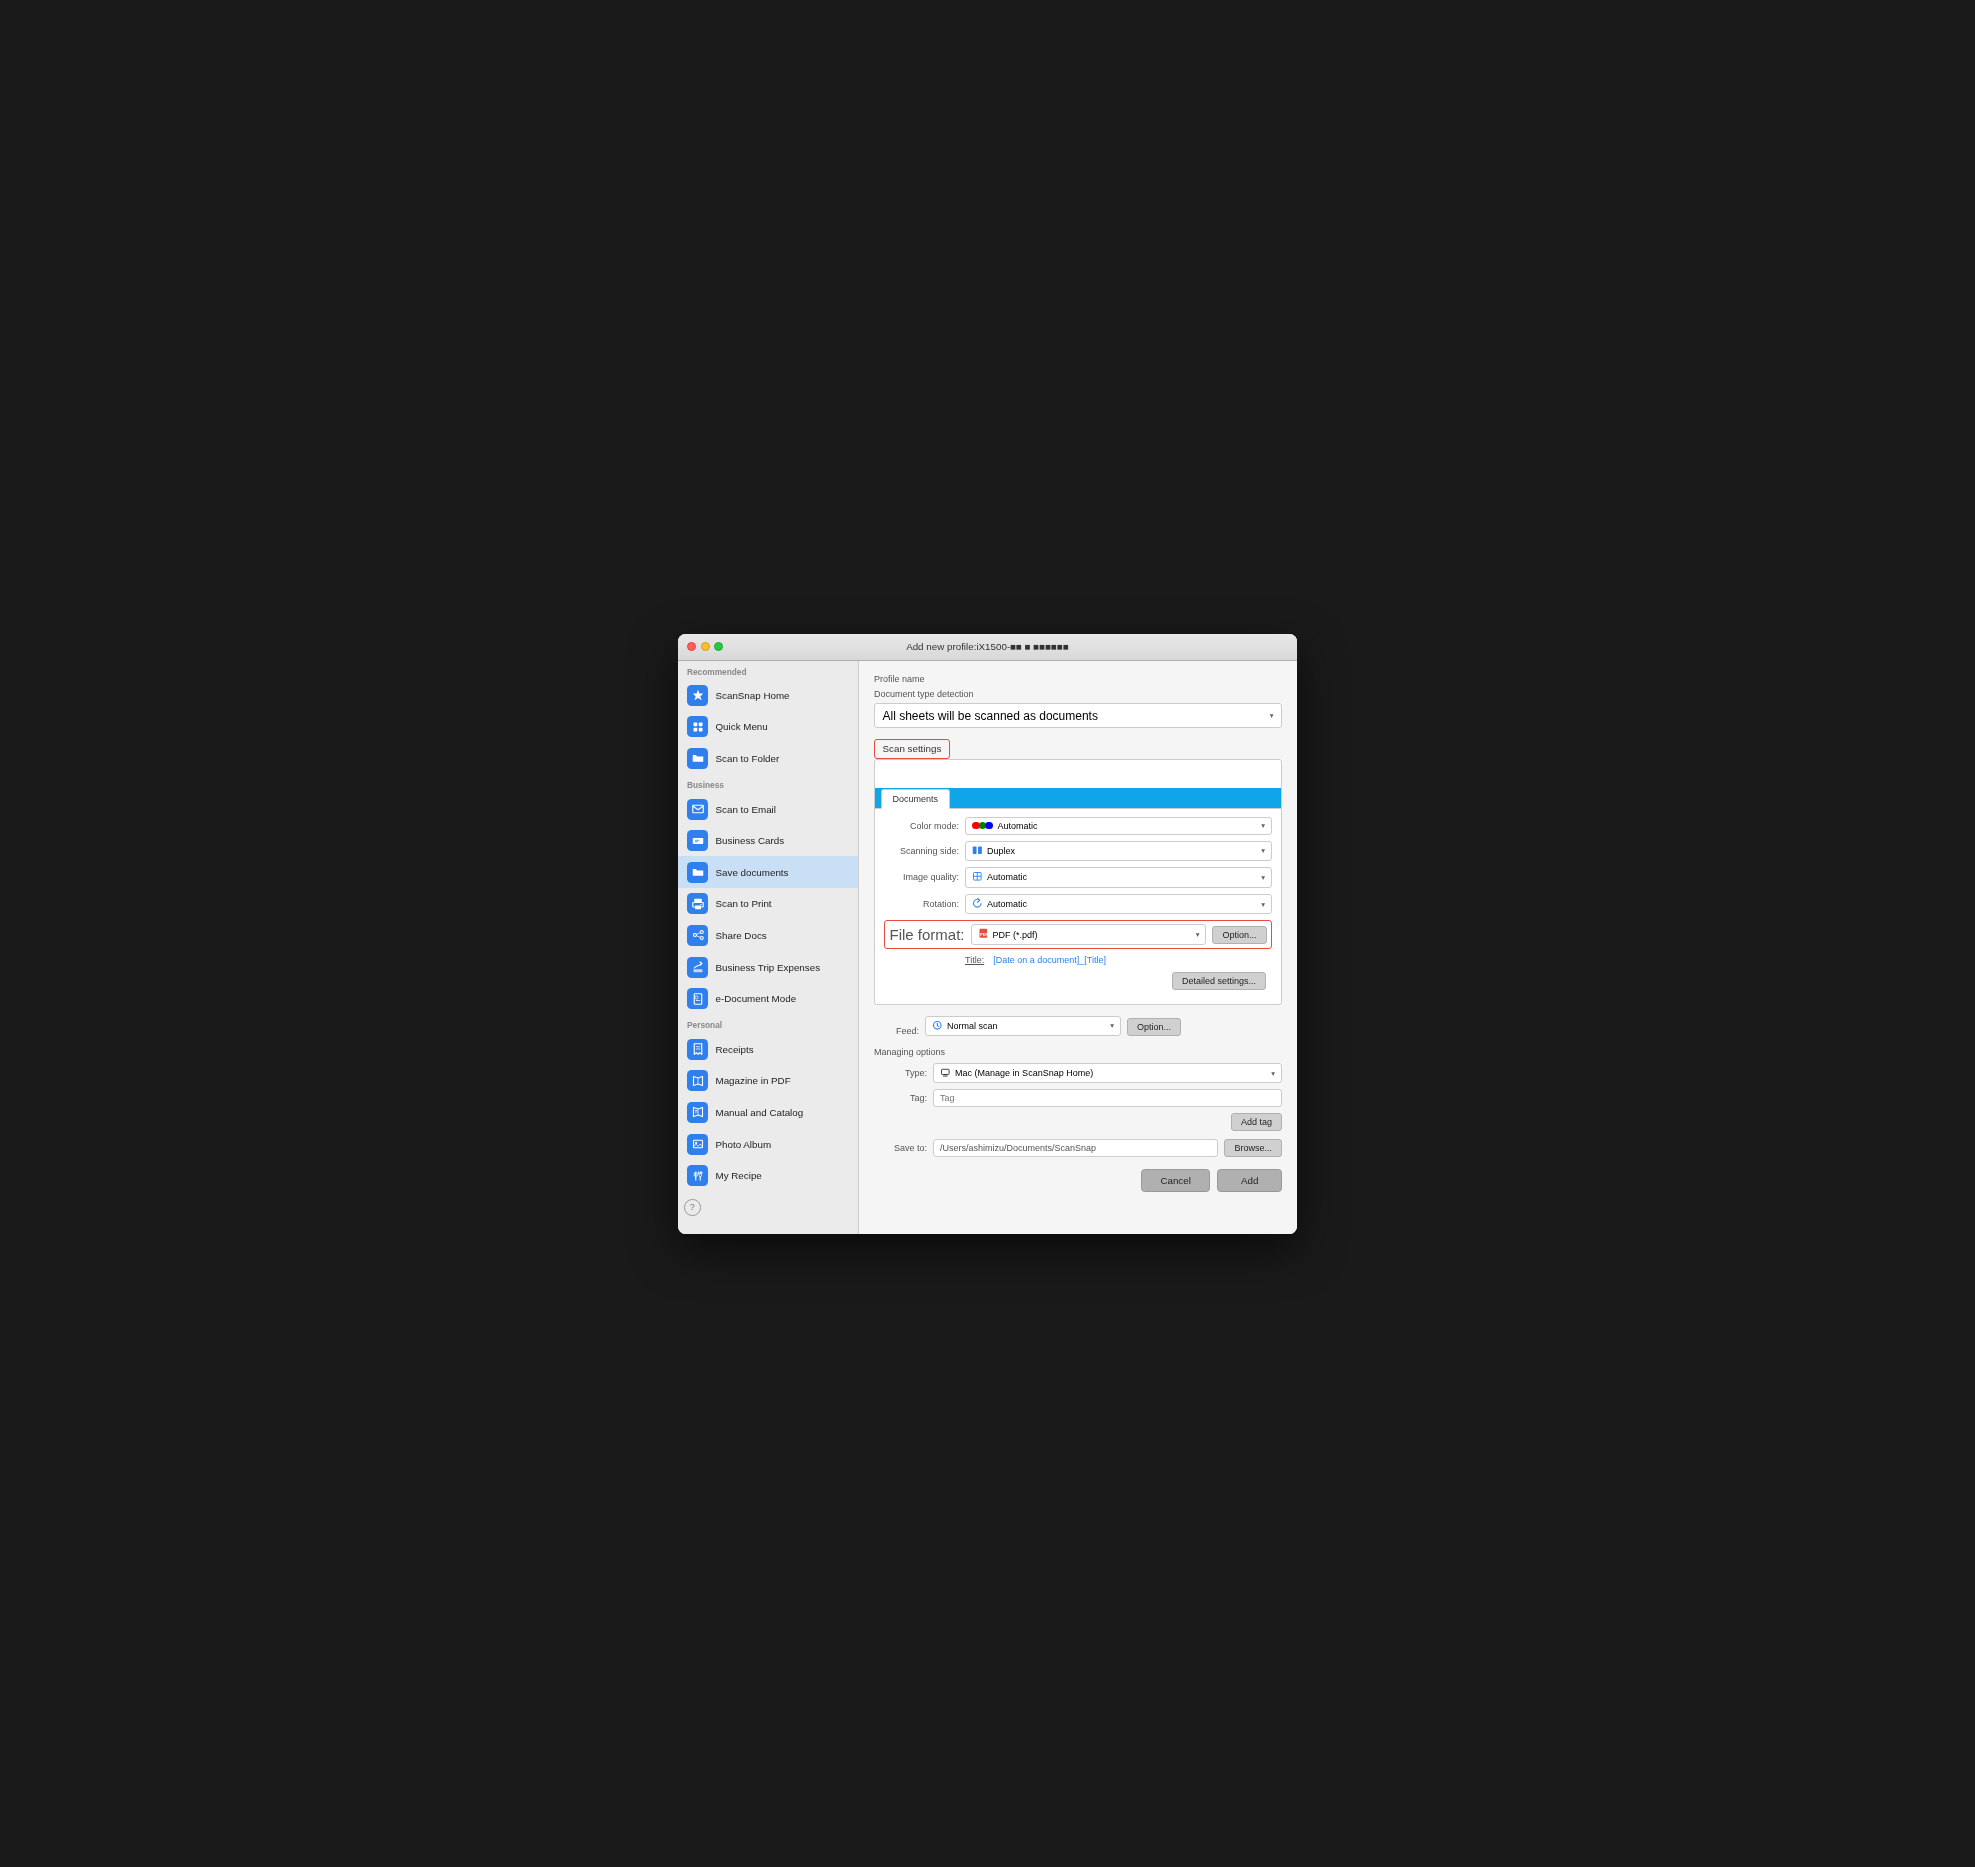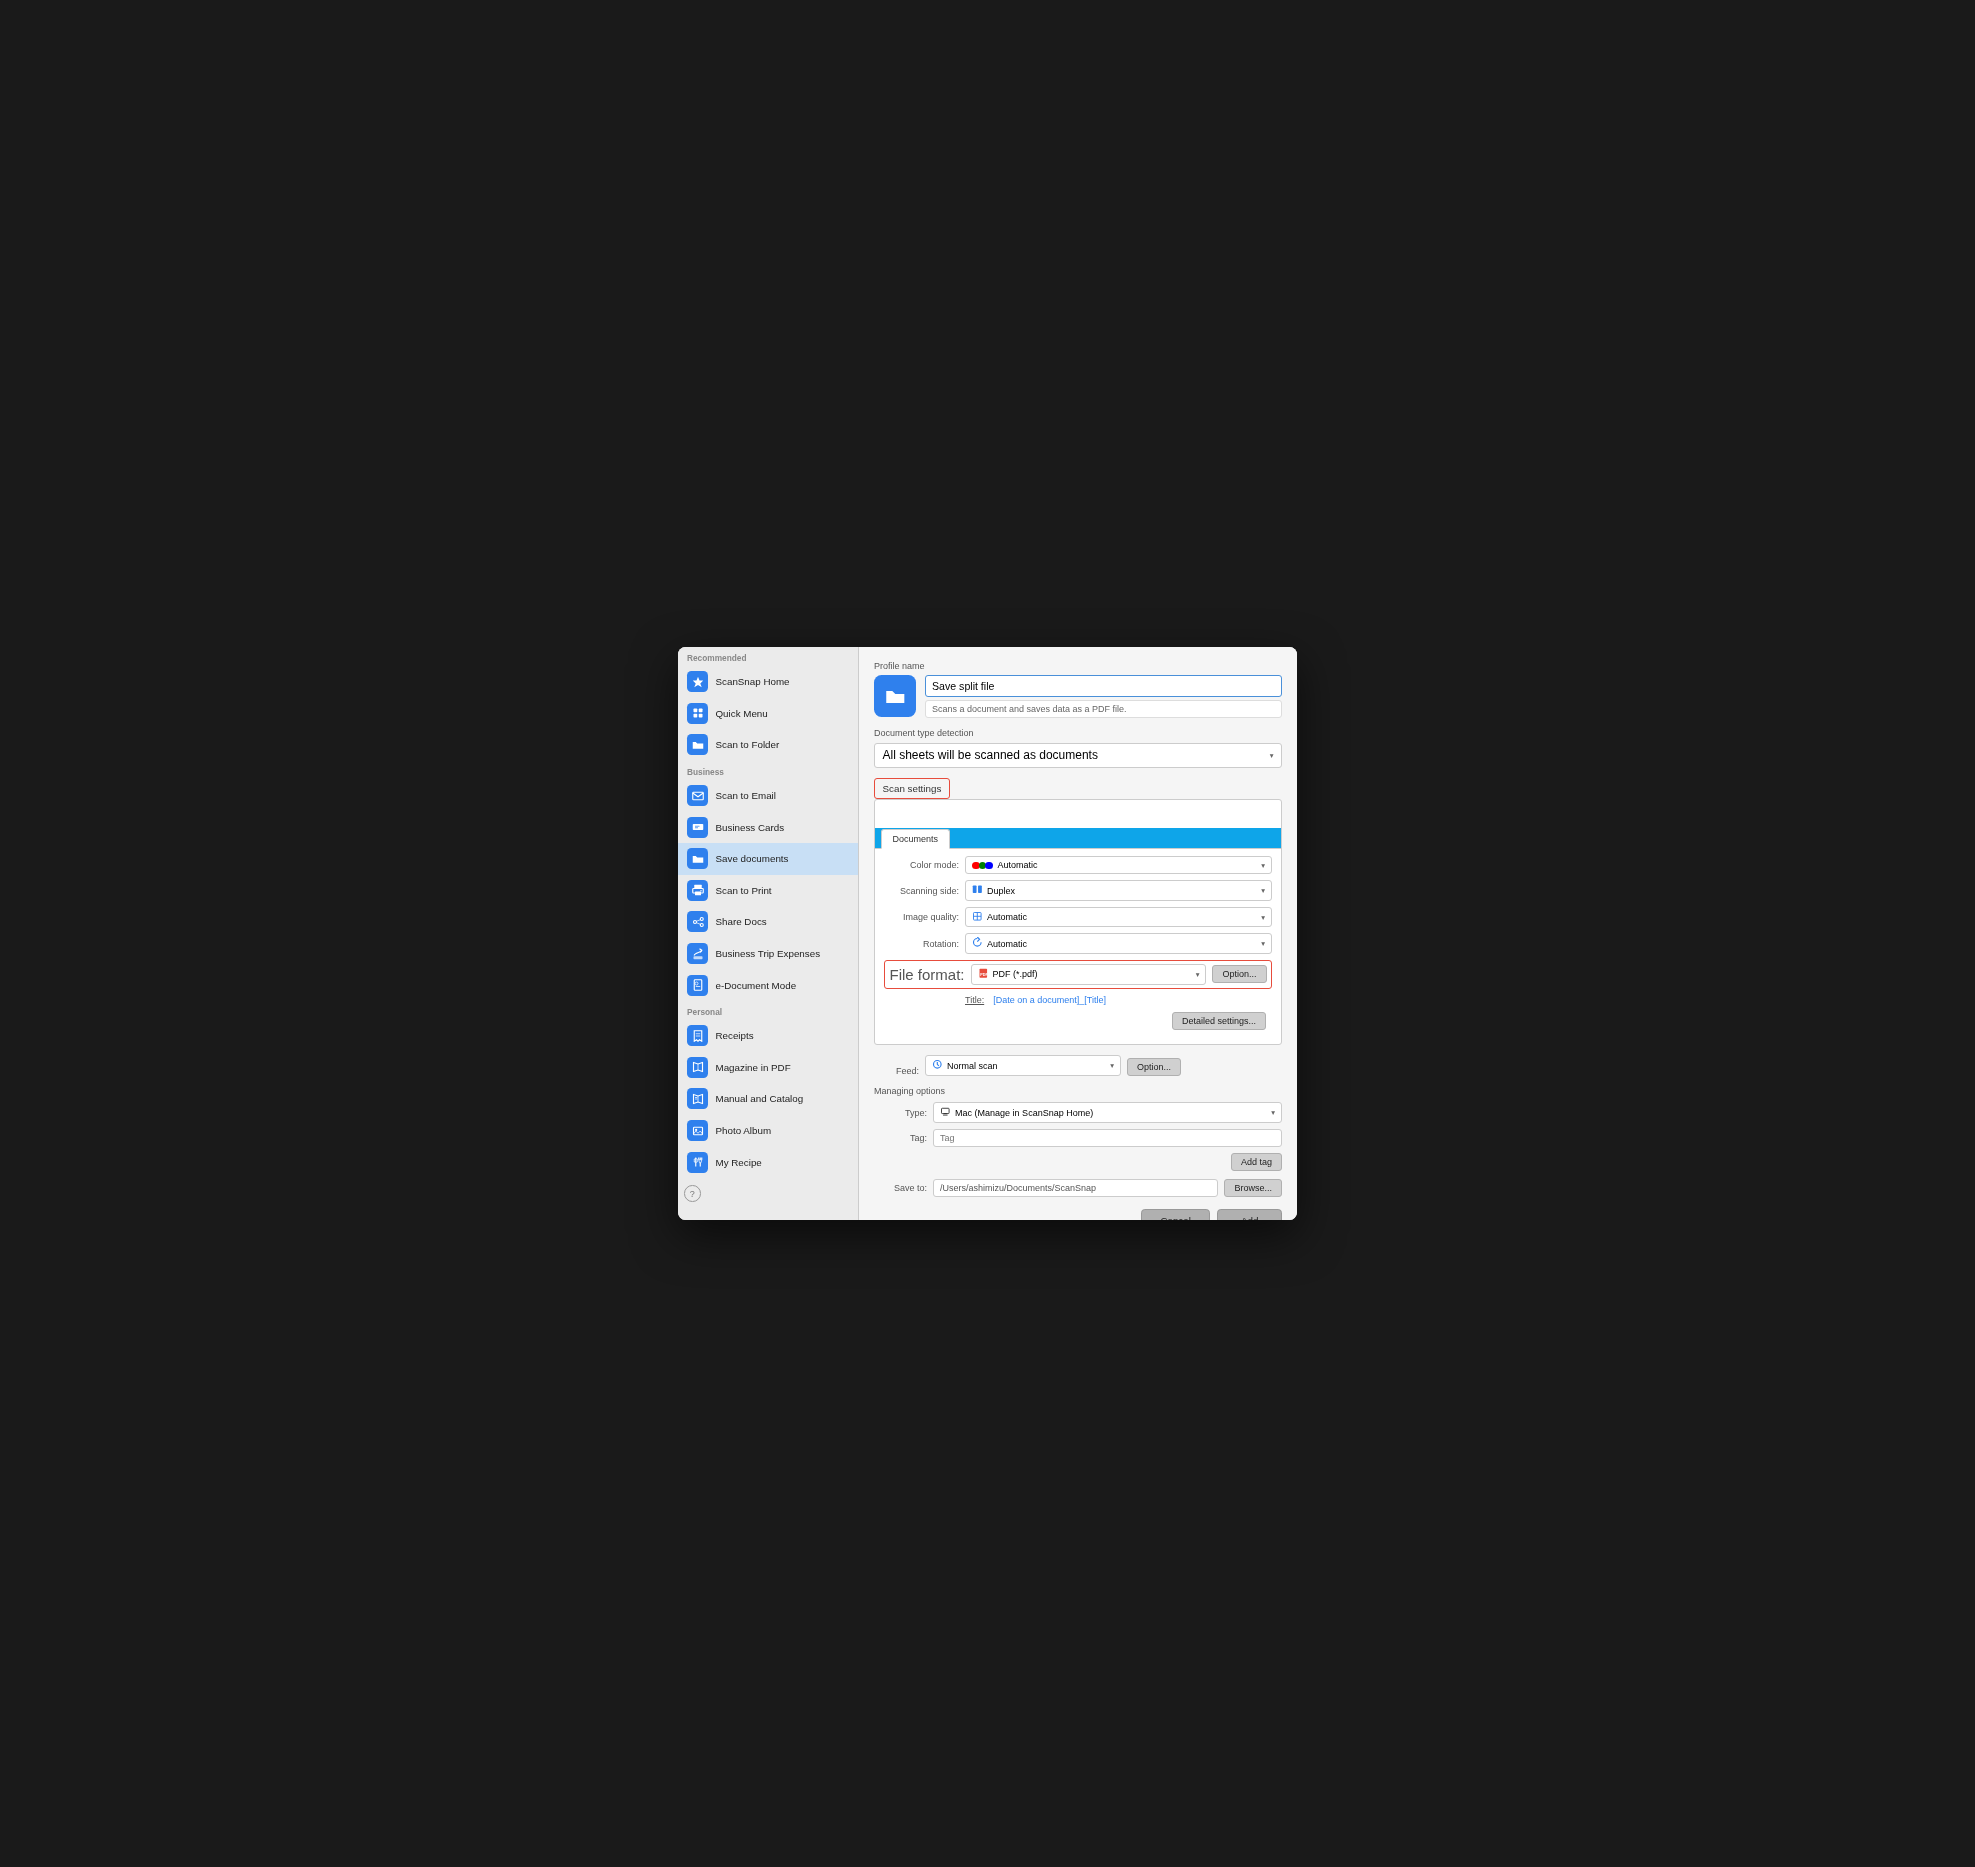--- a/index.html
+++ b/index.html
@@ -442,20 +442,28 @@
       justify-content: center;
       font-size: 21px;
       color: white;
     }
   </style>
 </head>
 <body>
 
 <div class="window">
 
+  <div class="titlebar">
+    <div class="traffic-lights">
+      <div class="traffic-light tl-close"></div>
+      <div class="traffic-light tl-min"></div>
+      <div class="traffic-light tl-max"></div>
+    </div>
+    <span class="titlebar-title">Add new profile:iX1500-■■ ■ ■■■■■■</span>
+  </div>
 
   <div class="content">
 
     <div class="sidebar">
 
       <div class="sidebar-section-header">Recommended</div>
 
       <div class="sidebar-item">
         <div class="icon-wrapper star-icon">
           <svg width="12" height="12" viewBox="0 0 16 16" fill="white">
@@ -630,31 +638,20 @@
       <div class="sidebar-bottom">
         <div class="help-icon">?</div>
       </div>
 
     </div>
 
     <div class="main">
 
       <div class="section-label">Profile name</div>
 
-      <div class="profile-name-row">
-        <div class="profile-icon-blue">
-          <svg width="22.6" height="22.6" viewBox="0 0 30 30" fill="white">
-            <path d="M3,8 L3,24 L27,24 L27,12 L15,12 L11,8 Z"></path>
-          </svg>
-        </div>
-        <div class="profile-name-inputs">
-          <input class="profile-name-input" type="text" value="Save split file" style="">
-          <div class="profile-description">Scans a document and saves data as a PDF file.</div>
-        </div>
-      </div>
 
       <div class="section-label">Document type detection</div>
       <div class="doc-type-row">
         <span>All sheets will be scanned as documents</span>
         <span class="chevron-down">▾</span>
       </div>
 
       <div class="scan-settings-tab-bar">
         <div class="scan-settings-label">Scan settings</div>
       </div>

